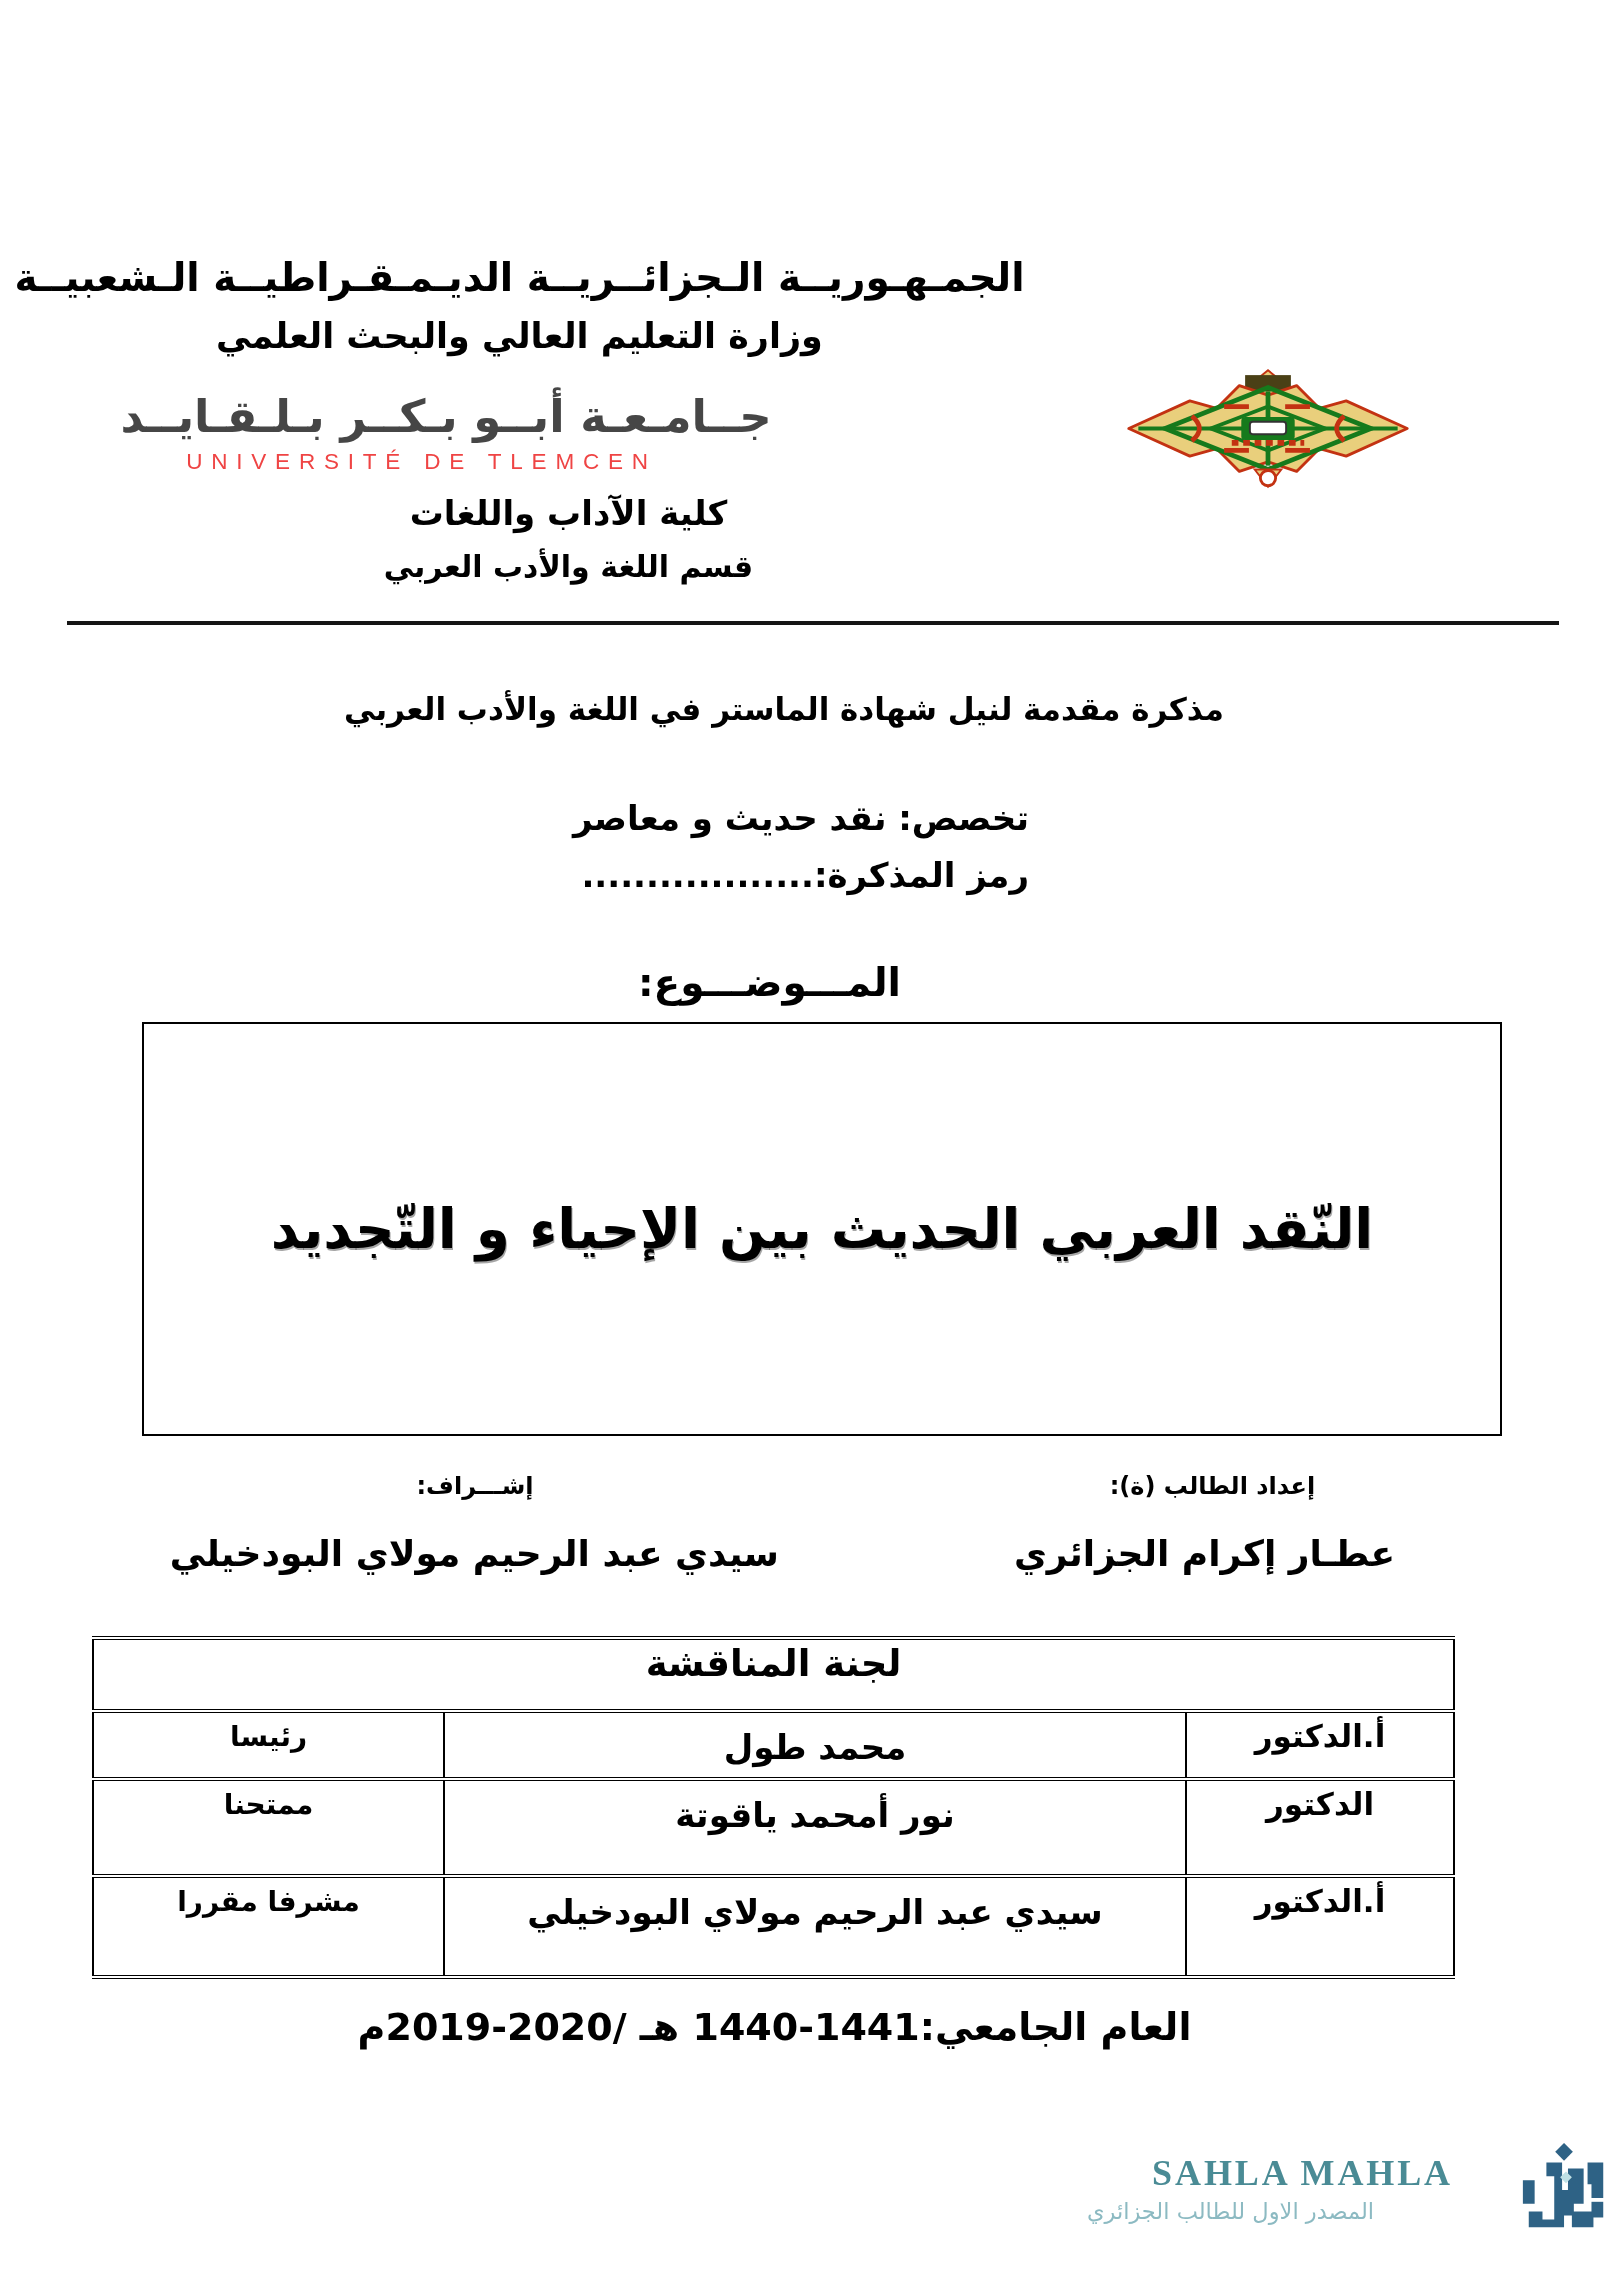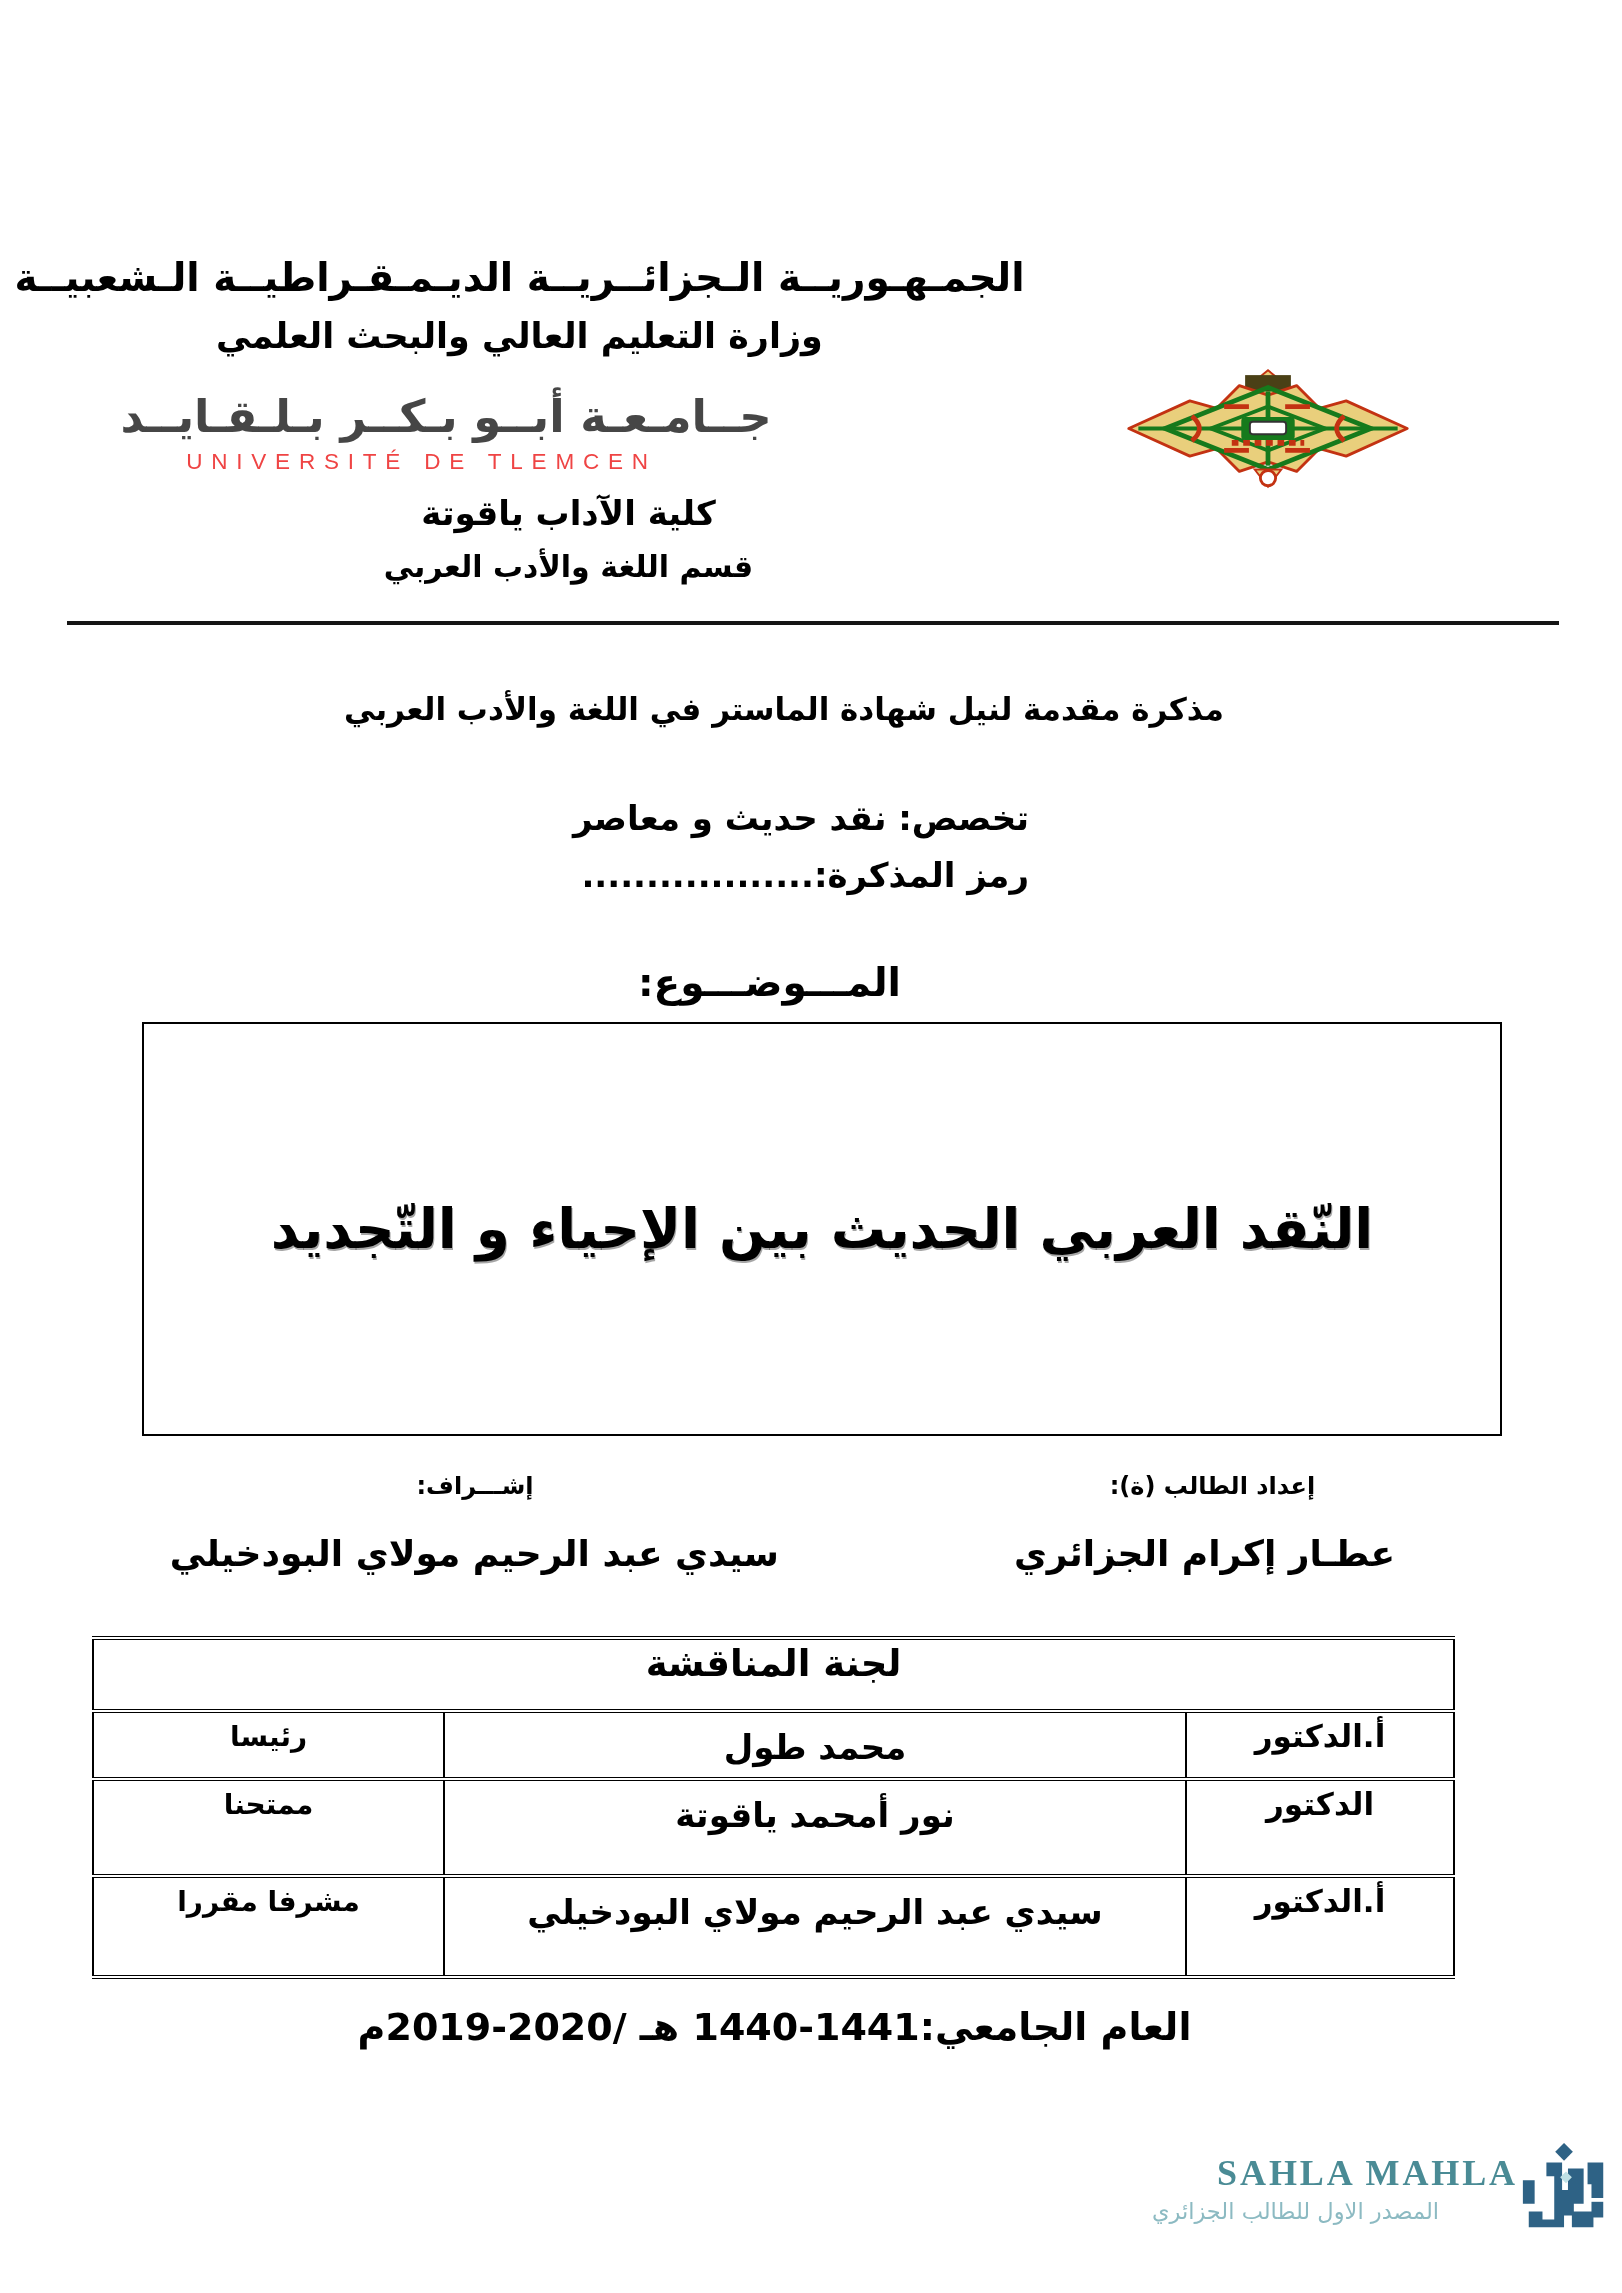--- a/index.html
+++ b/index.html
@@ -63,21 +63,21 @@
   td.cell-degree{font-size:31px;padding-top:5.9px;}
   td.cell-name{font-size:34px;padding-top:14px;}
   td.cell-role{font-size:28px;padding-top:7.8px;}
   tr.r1 td{height:49px;}
   tr.r2 td{height:78px;}
   tr.r3 td{height:82px;}
 
   
   .year{top:1988px;left:0;width:1549px;font-size:38px;white-space:nowrap;}
 
-  .brand-text{top:2135px;left:1146px;width:372px;text-align:left;direction:ltr;}
+  .brand-text{top:2135px;left:1081px;width:372px;text-align:left;direction:ltr;}
   .brand-name{font-family:"Liberation Serif",serif;font-weight:700;font-size:36px;
     color:#4a8b95;letter-spacing:2.9px;white-space:nowrap;text-align:right;}
   .brand-tagline{font-size:22.5px;color:#8cbac2;white-space:nowrap;direction:rtl;
     text-align:left;margin-top:3.9px;padding-left:5.9px;}
   .brand-mark{top:2125px;left:1517px;width:98px;height:100px;}
 </style>
 </head>
 <body>
 
 <div class="page">
@@ -103,21 +103,21 @@
       <path d="M230,52 q-16,13 0,26" fill="none" stroke="#c33212" stroke-width="5"></path>
       <path d="M104,42 h26 M168,42 h26 M104,88 h26 M168,88 h26" stroke="#c33212" stroke-width="5"></path>
       <path d="M112,80 h76" stroke="#c33212" stroke-width="6" stroke-dasharray="7,5"></path>
       <rect x="122" y="53" width="56" height="24" rx="4" fill="#167a1c"></rect>
       <rect x="131" y="58" width="38" height="13" rx="3" fill="#ffffff" stroke="#333333" stroke-width="2"></rect>
       <path d="M136,108 L150,126 L164,108 Z" fill="#e9cf7c" stroke="#c33212" stroke-width="2"></path>
       <circle cx="150" cy="117" r="8" fill="#ffffff" stroke="#c33212" stroke-width="3"></circle>
     </svg>
   </span>
 
-  <div class="abs faculty ctr b">كلية الآداب ياقوتة</div>
+  <div class="abs faculty ctr b">كلية الآداب واللغات</div>
 
   <div class="abs department ctr b">قسم اللغة والأدب العربي</div>
 
   <div class="abs rule"></div>
 
   <div class="abs memoir ctr b">مذكرة مقدمة لنيل شهادة الماستر في اللغة والأدب العربي</div>
 
   <div class="abs specialty b">تخصص: نقد حديث و معاصر</div>
 
   <div class="abs code b">رمز المذكرة:..................</div>

